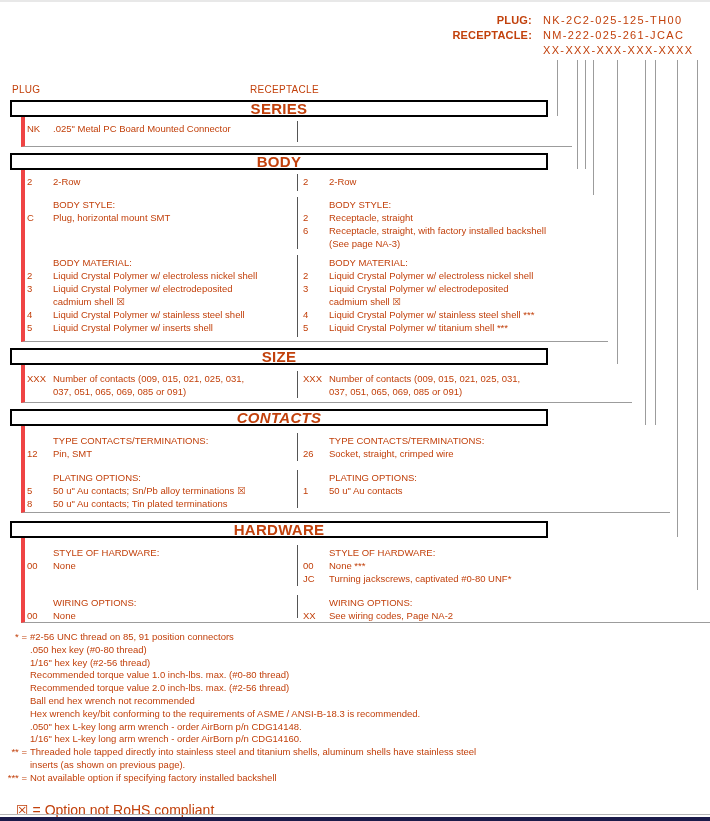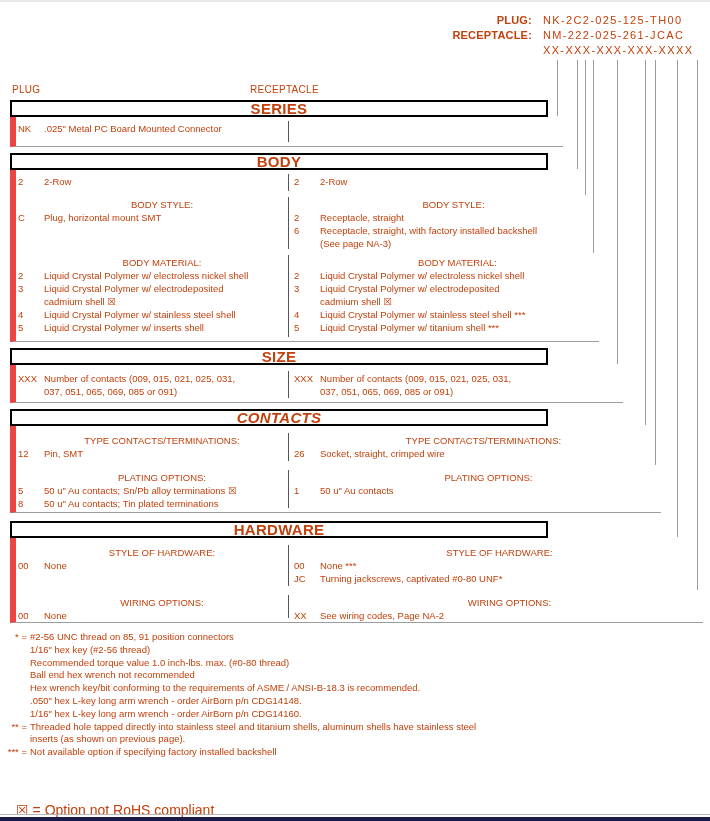--- a/index.html
+++ b/index.html
@@ -15,30 +15,30 @@
   
   .col-label{position:absolute;top:82px;font-size:10px;letter-spacing:.3px;}
   
   .sec-header{
     position:absolute;left:10px;width:534px;height:13px;
     border:2px solid #000;background:#fff;text-align:center;
     font-weight:bold;font-size:15px;line-height:13px;letter-spacing:.3px;z-index:3;
   }
   
   .leaf{
-    position:absolute;left:10px;background:#fff;
-    border-left:6px solid #ef4444;border-bottom:1px solid #9c9c9c;z-index:2;
+    position:absolute;left:21px;background:#fff;
+    border-left:4px solid #ef4444;border-bottom:1px solid #9c9c9c;z-index:2;
   }
   .vline{position:absolute;width:1px;background:#9c9c9c;z-index:1;}
   .midline{position:absolute;width:1px;background:#555;z-index:2;}
   .colwrap{position:absolute;top:0;}
   .trow{position:relative;font-size:9.5px;line-height:13px;white-space:pre-line;}
   .trow .code{position:absolute;left:0;top:0;width:26px;white-space:nowrap;}
   .trow .txt{display:block;margin-left:26px;}
-  .trow.hdr .txt{margin-left:26px;text-align:center;}
+  .trow.hdr .txt{margin-left:26px;}
   
   .footnotes{position:absolute;left:0;top:629px;width:706px;}
   .fn-line{position:relative;font-size:9.5px;line-height:12.8px;white-space:pre-line;}
   .fn-line .mark{position:absolute;left:0;top:0;width:27px;text-align:right;white-space:nowrap;}
   .fn-line .txt{display:block;margin-left:30px;}
   .rohs{position:absolute;left:16px;top:800px;font-size:14px;}
   .rohs .icon{margin-right:4px;}
   .gray-rule{position:absolute;left:0;top:812px;width:710px;height:1px;background:#b5b5b5;}
   .footer-bar{position:absolute;left:0;top:815px;width:710px;height:6px;}
 </style>
@@ -180,22 +180,24 @@
           <div class="trow hdr"><span class="code"></span><span class="txt">WIRING OPTIONS:</span></div>
           <div class="trow"><span class="code">XX</span><span class="txt">See wiring codes, Page NA-2</span></div>
         </div>
         <div class="midline" style="left: 272px; top: 5px; height: 23px;"></div>
       </div>
       <div class="vline" style="left: 697px; top: 58px; height: 562px;"></div>
     </div>
 
   <div class="footnotes" id="footnotes">
       <div class="fn-line"><span class="mark">* =</span><span class="txt">#2-56 UNC thread on 85, 91 position connectors</span></div>
+      <div class="fn-line"><span class="mark"></span><span class="txt">.050 hex key (#0-80 thread)</span></div>
       <div class="fn-line"><span class="mark"></span><span class="txt">1/16" hex key (#2-56 thread)</span></div>
       <div class="fn-line"><span class="mark"></span><span class="txt">Recommended torque value 1.0 inch-lbs. max. (#0-80 thread)</span></div>
+      <div class="fn-line"><span class="mark"></span><span class="txt">Recommended torque value 2.0 inch-lbs. max. (#2-56 thread)</span></div>
       <div class="fn-line"><span class="mark"></span><span class="txt">Ball end hex wrench not recommended</span></div>
       <div class="fn-line"><span class="mark"></span><span class="txt">Hex wrench key/bit conforming to the requirements of ASME / ANSI-B-18.3 is recommended.</span></div>
       <div class="fn-line"><span class="mark"></span><span class="txt">.050" hex L-key long arm wrench - order AirBorn p/n CDG14148.</span></div>
       <div class="fn-line"><span class="mark"></span><span class="txt">1/16" hex L-key long arm wrench - order AirBorn p/n CDG14160.</span></div>
       <div class="fn-line"><span class="mark">** =</span><span class="txt">Threaded hole tapped directly into stainless steel and titanium shells, aluminum shells have stainless steel
 inserts (as shown on previous page).</span></div>
       <div class="fn-line"><span class="mark">*** =</span><span class="txt">Not available option if specifying factory installed backshell</span></div>
     </div>
 
   <div class="rohs">

